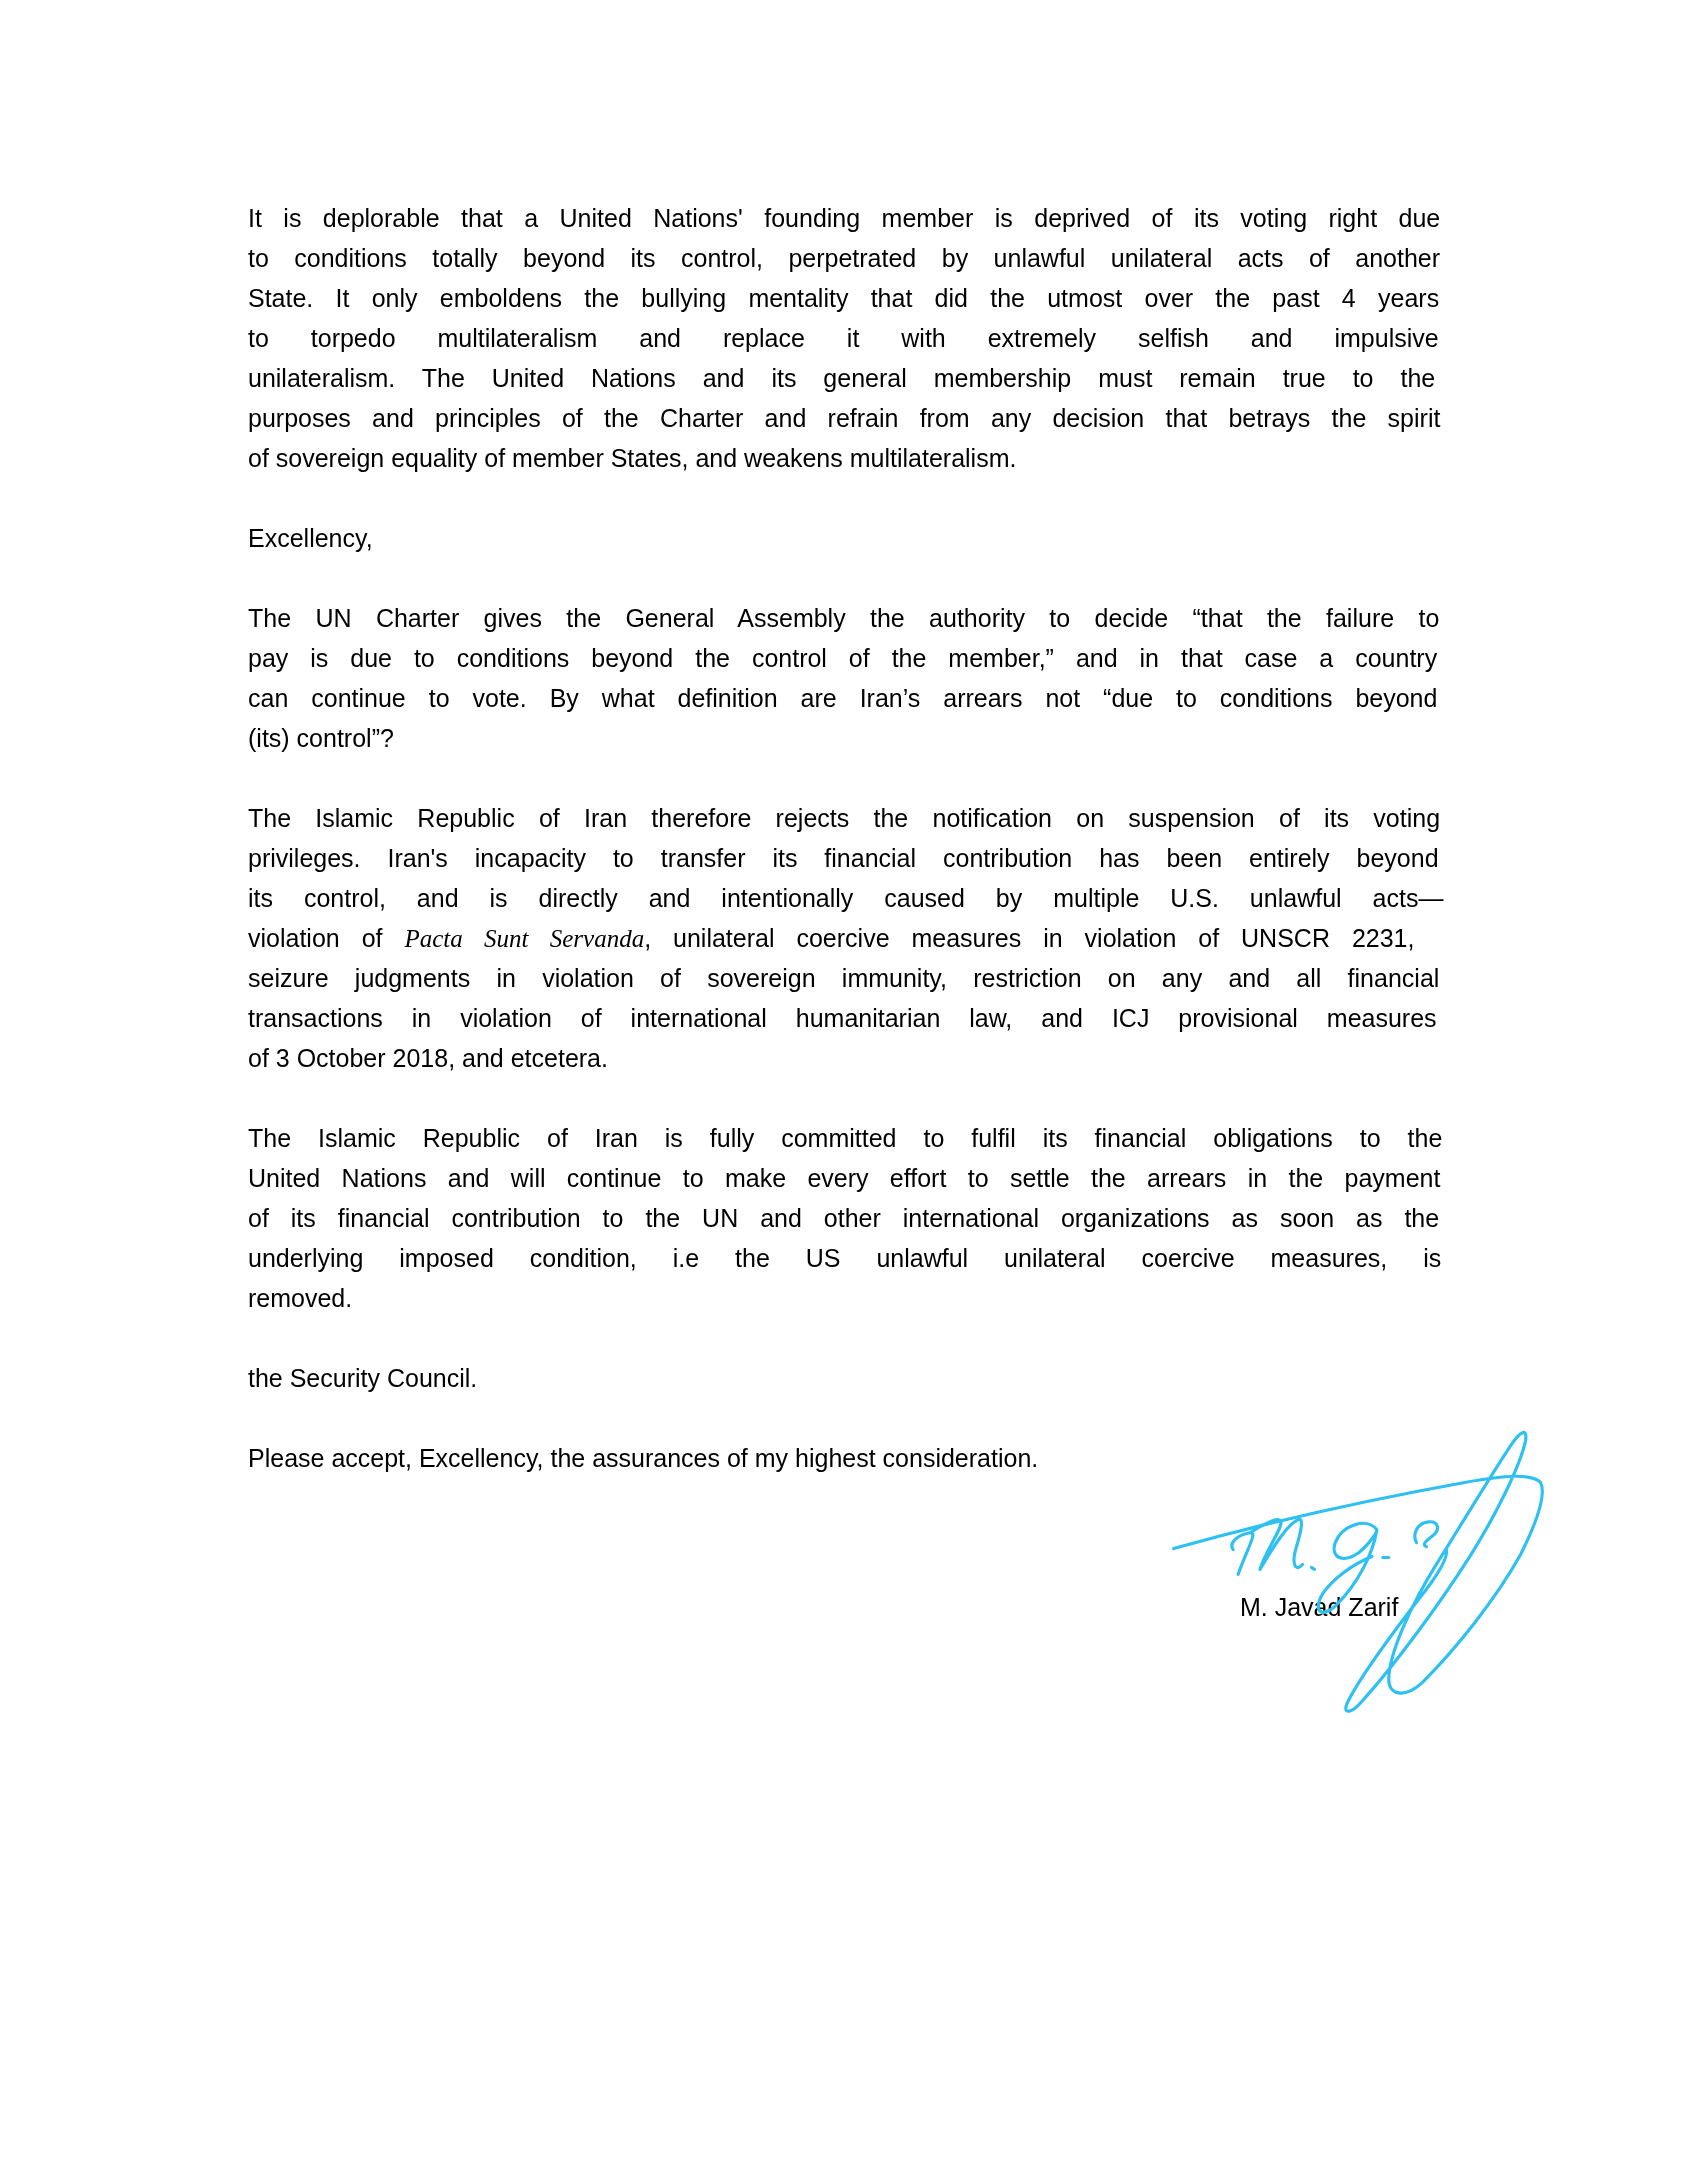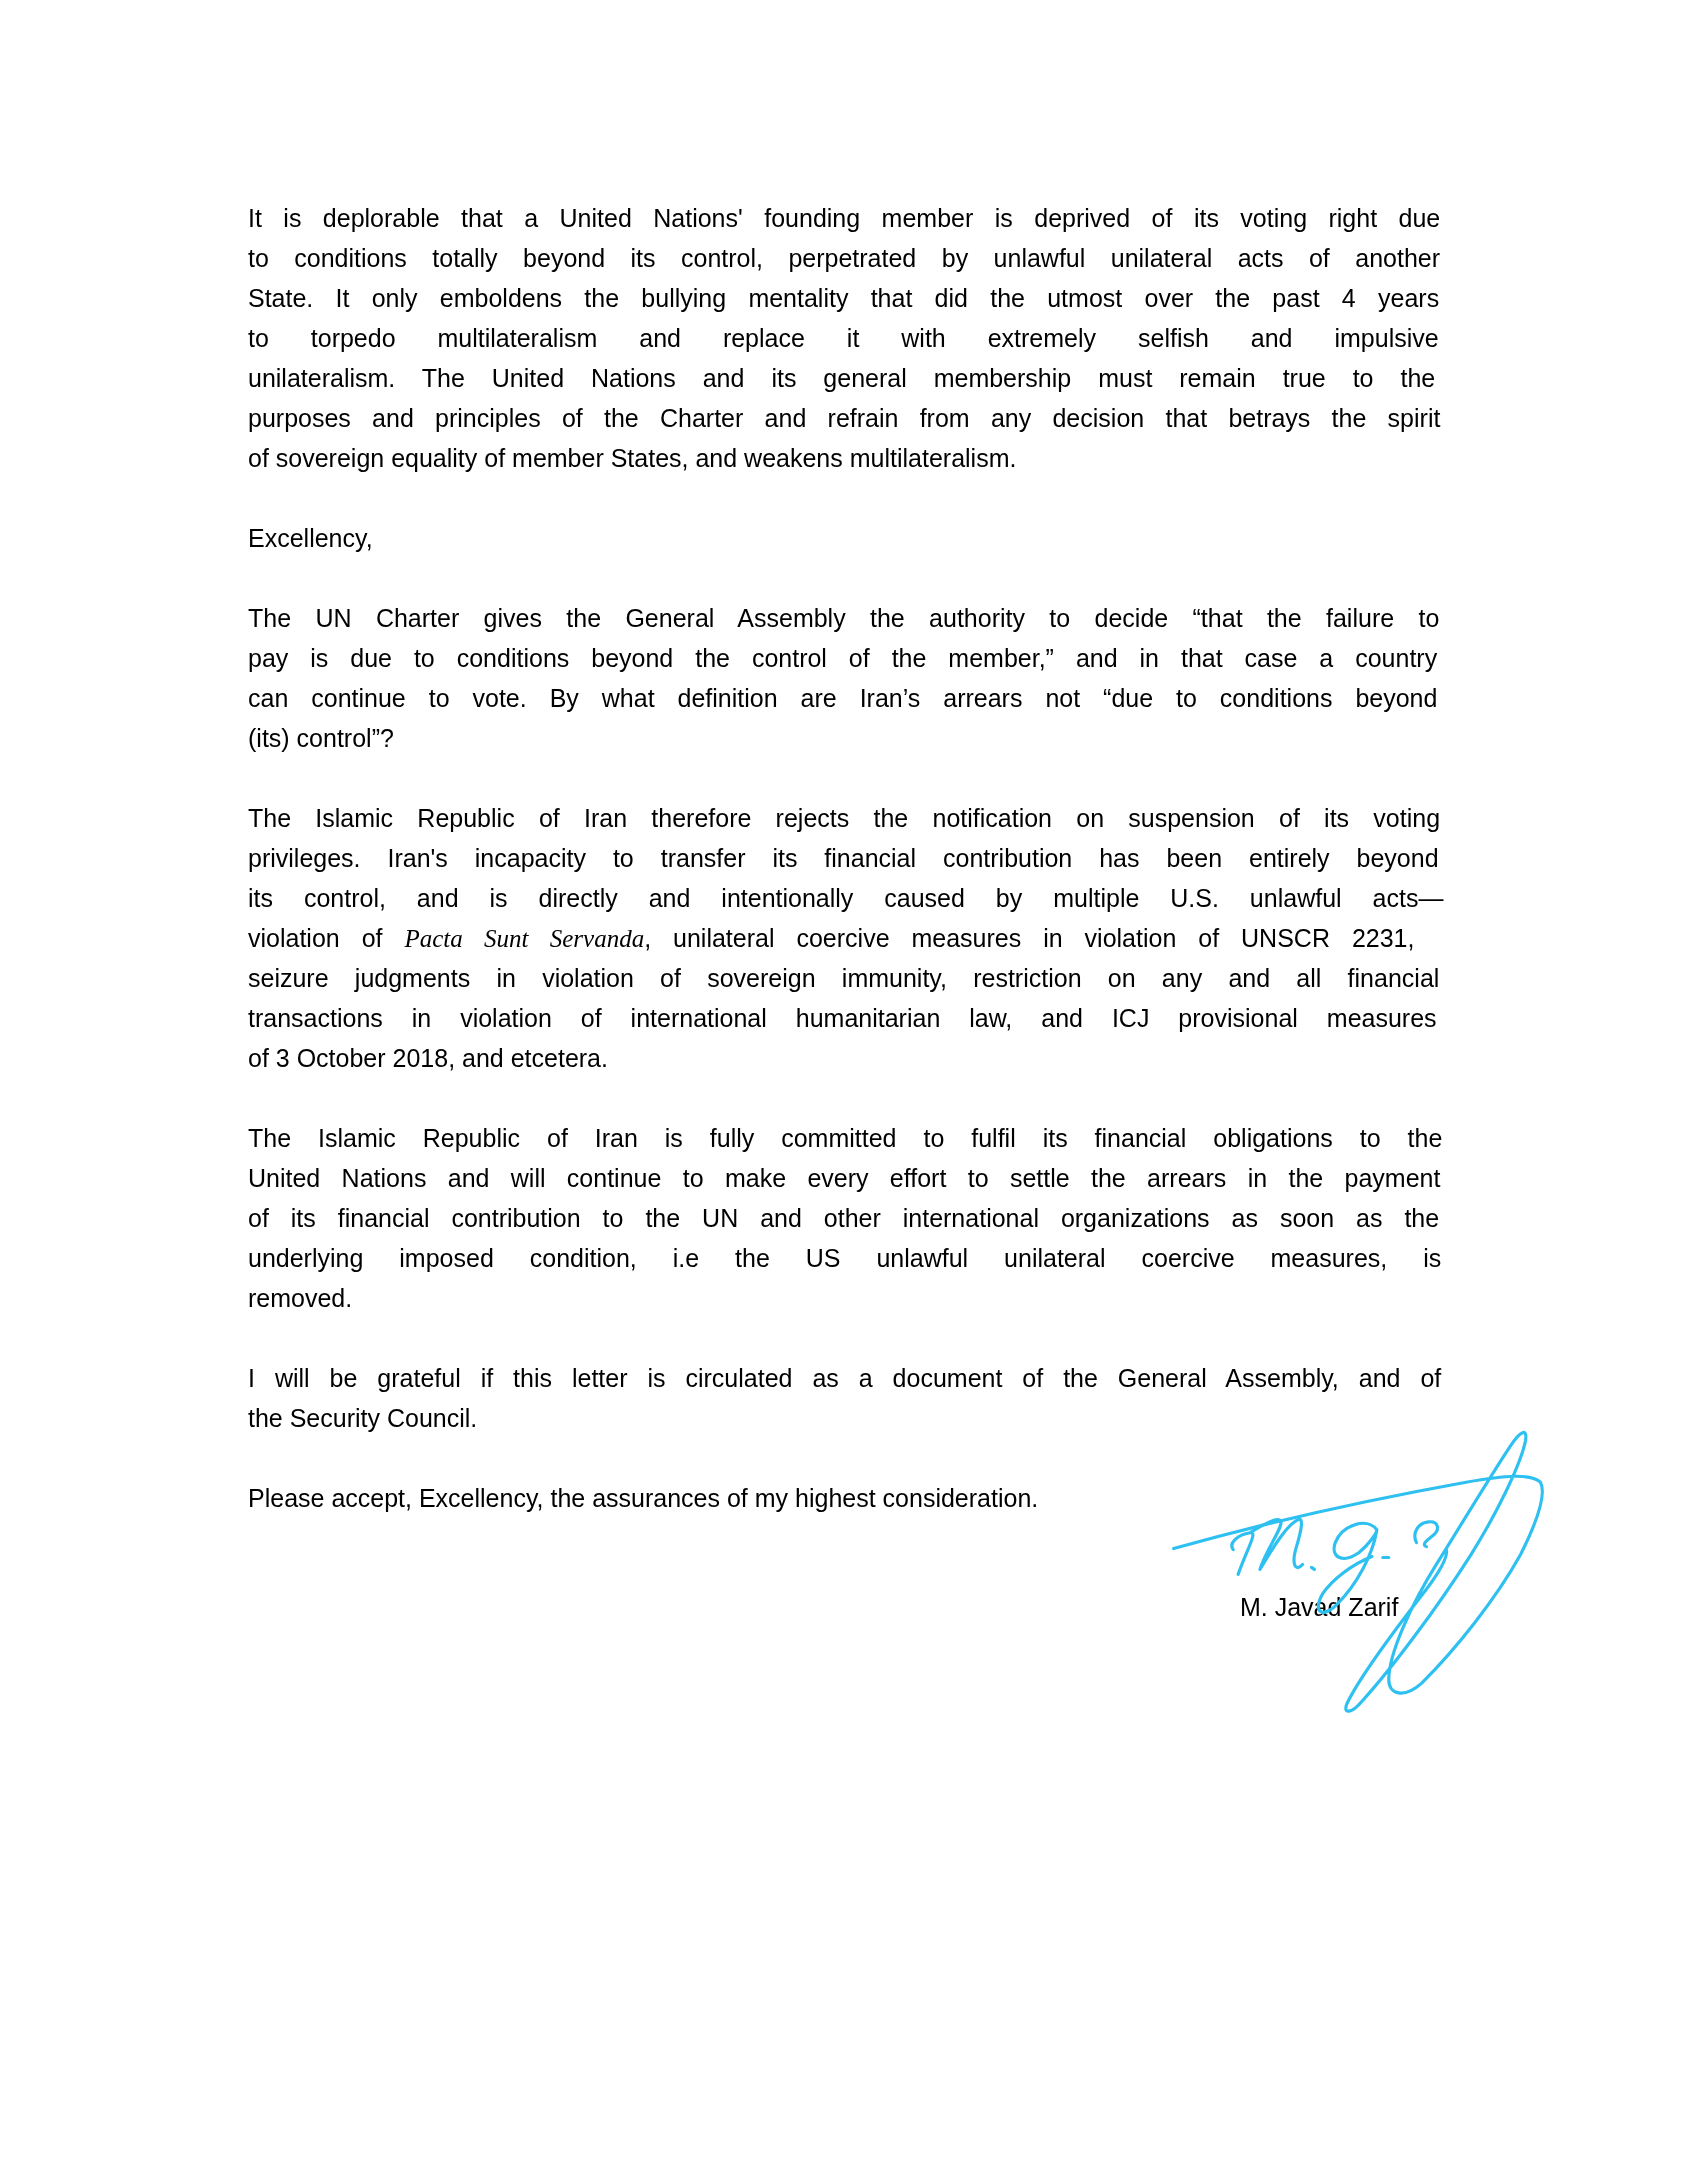--- a/index.html
+++ b/index.html
@@ -104,21 +104,20 @@
         <div class="line">of 3 October 2018, and etcetera.</div>
       </div>
       <div class="para">
         <div class="line j" style="white-space: nowrap; text-align: left; text-align-last: left; word-spacing: 20px;">The Islamic Republic of Iran is fully committed to fulfil its financial obligations to the</div>
         <div class="line j" style="white-space: nowrap; text-align: left; text-align-last: left; word-spacing: 14.4px;">United Nations and will continue to make every effort to settle the arrears in the payment</div>
         <div class="line j" style="white-space: nowrap; text-align: left; text-align-last: left; word-spacing: 15px;">of its financial contribution to the UN and other international organizations as soon as the</div>
         <div class="line j" style="white-space: nowrap; text-align: center; text-align-last: left; word-spacing: 29px;">underlying imposed condition, i.e the US unlawful unilateral coercive measures, is</div>
         <div class="line">removed.</div>
       </div>
       <div class="para">
-        <div class="line j" style="white-space: nowrap; text-align: left; text-align-last: left; word-spacing: 13px;">I will be grateful if this letter is circulated as a document of the General Assembly, and of</div>
         <div class="line">the Security Council.</div>
       </div>
       <div class="para">
         <div class="line">Please accept, Excellency, the assurances of my highest consideration.</div>
       </div>
     </div>
 
   <div class="closing-name">M. Javad Zarif</div>
 
   <svg class="signature" viewBox="0 0 450 350" xmlns="http://www.w3.org/2000/svg">

